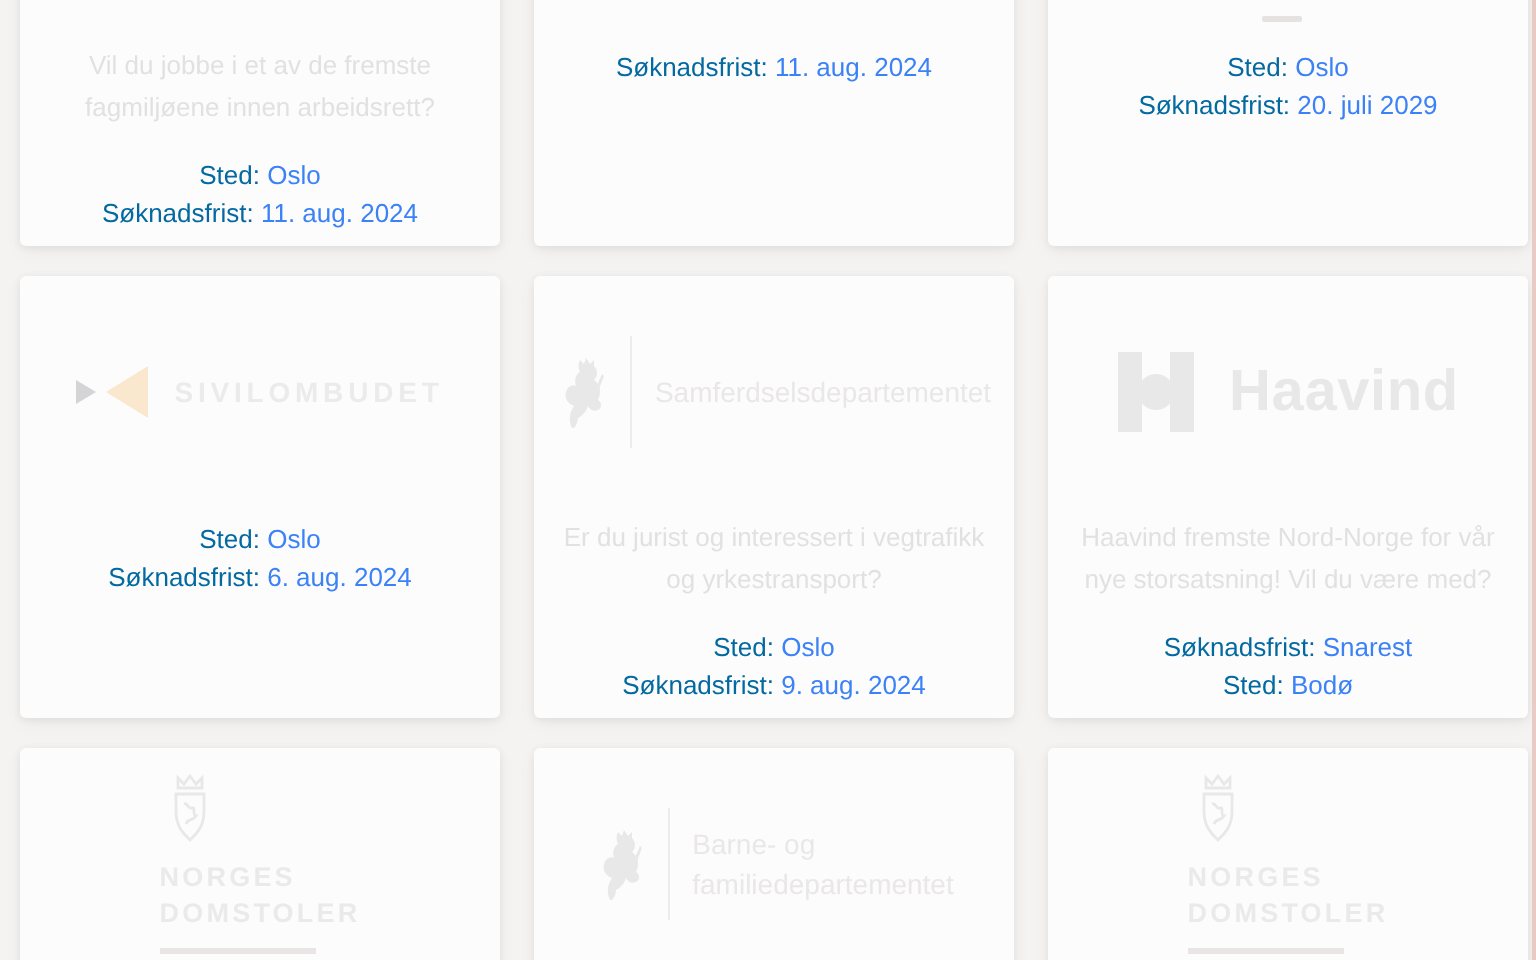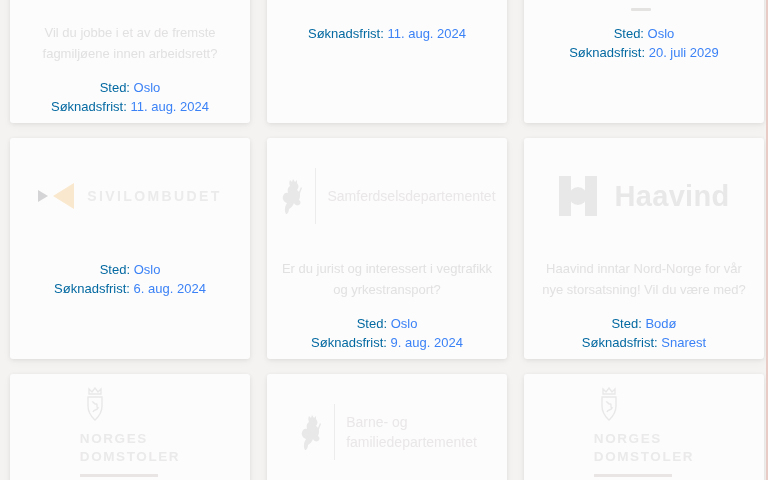--- a/index.html
+++ b/index.html
@@ -171,24 +171,24 @@
     <div class="logo-zone">
         <div class="haa">
           <span class="haa-mark">
             <span class="haa-bar l"></span>
             <span class="haa-dot"></span>
             <span class="haa-bar r"></span>
           </span>
           <span class="haa-text">Haavind</span>
         </div>
       </div>
-    <h3 class="title">Haavind inntar Nord-Norge for vår nye storsatsning! Vil du være med?</h3>
-    <div class="meta">
+    <h3 class="title">Haavind fremste Nord-Norge for vår nye storsatsning! Vil du være med?</h3>
+    <div class="meta">
+      <p><span class="label">Søknadsfrist:</span> <span class="value">Snarest</span></p>
       <p><span class="label">Sted:</span> <span class="value">Bodø</span></p>
-      <p><span class="label">Søknadsfrist:</span> <span class="value">Snarest</span></p>
     </div>
   </article>
 
   <article class="card">
     <div class="logo-zone">
         <div class="nor">
           <svg class="nor-crest" width="20" height="36" viewBox="0 0 20 36">
             <g fill="none" stroke="#e9e8e8" stroke-width="1.4">
               <path d="M4 7 L4 2 L7 5 L10 1 L13 5 L16 2 L16 7 Z"></path>
               <path d="M3 10 H17 V19 C17 27 12 31 10 33 C8 31 3 27 3 19 Z"></path>

